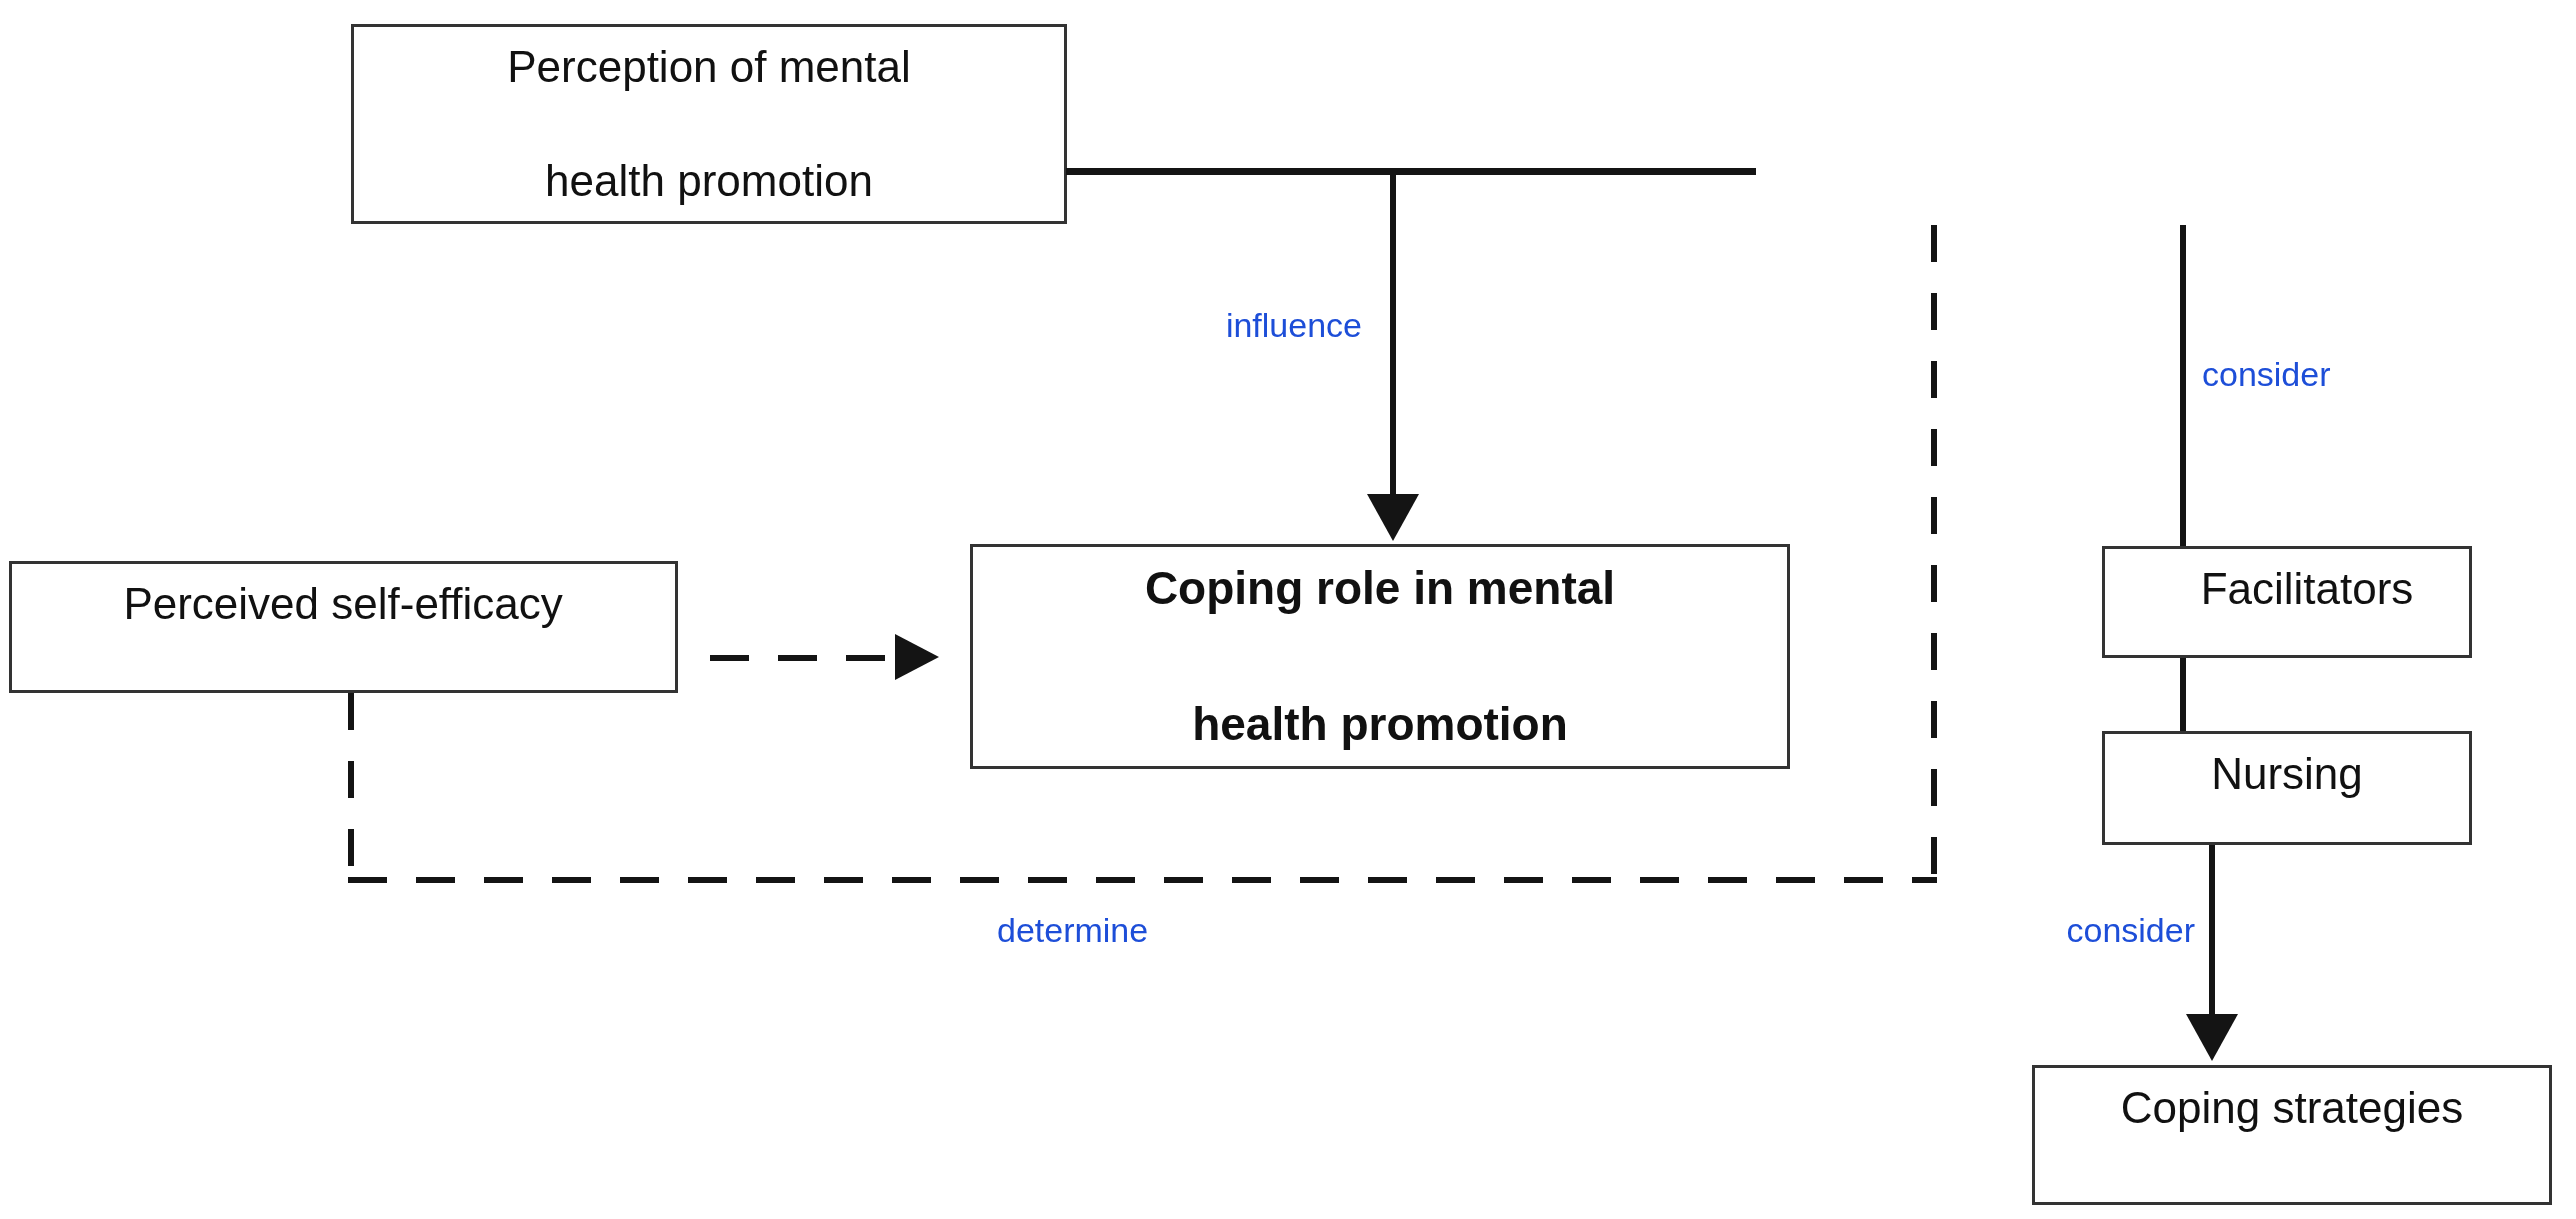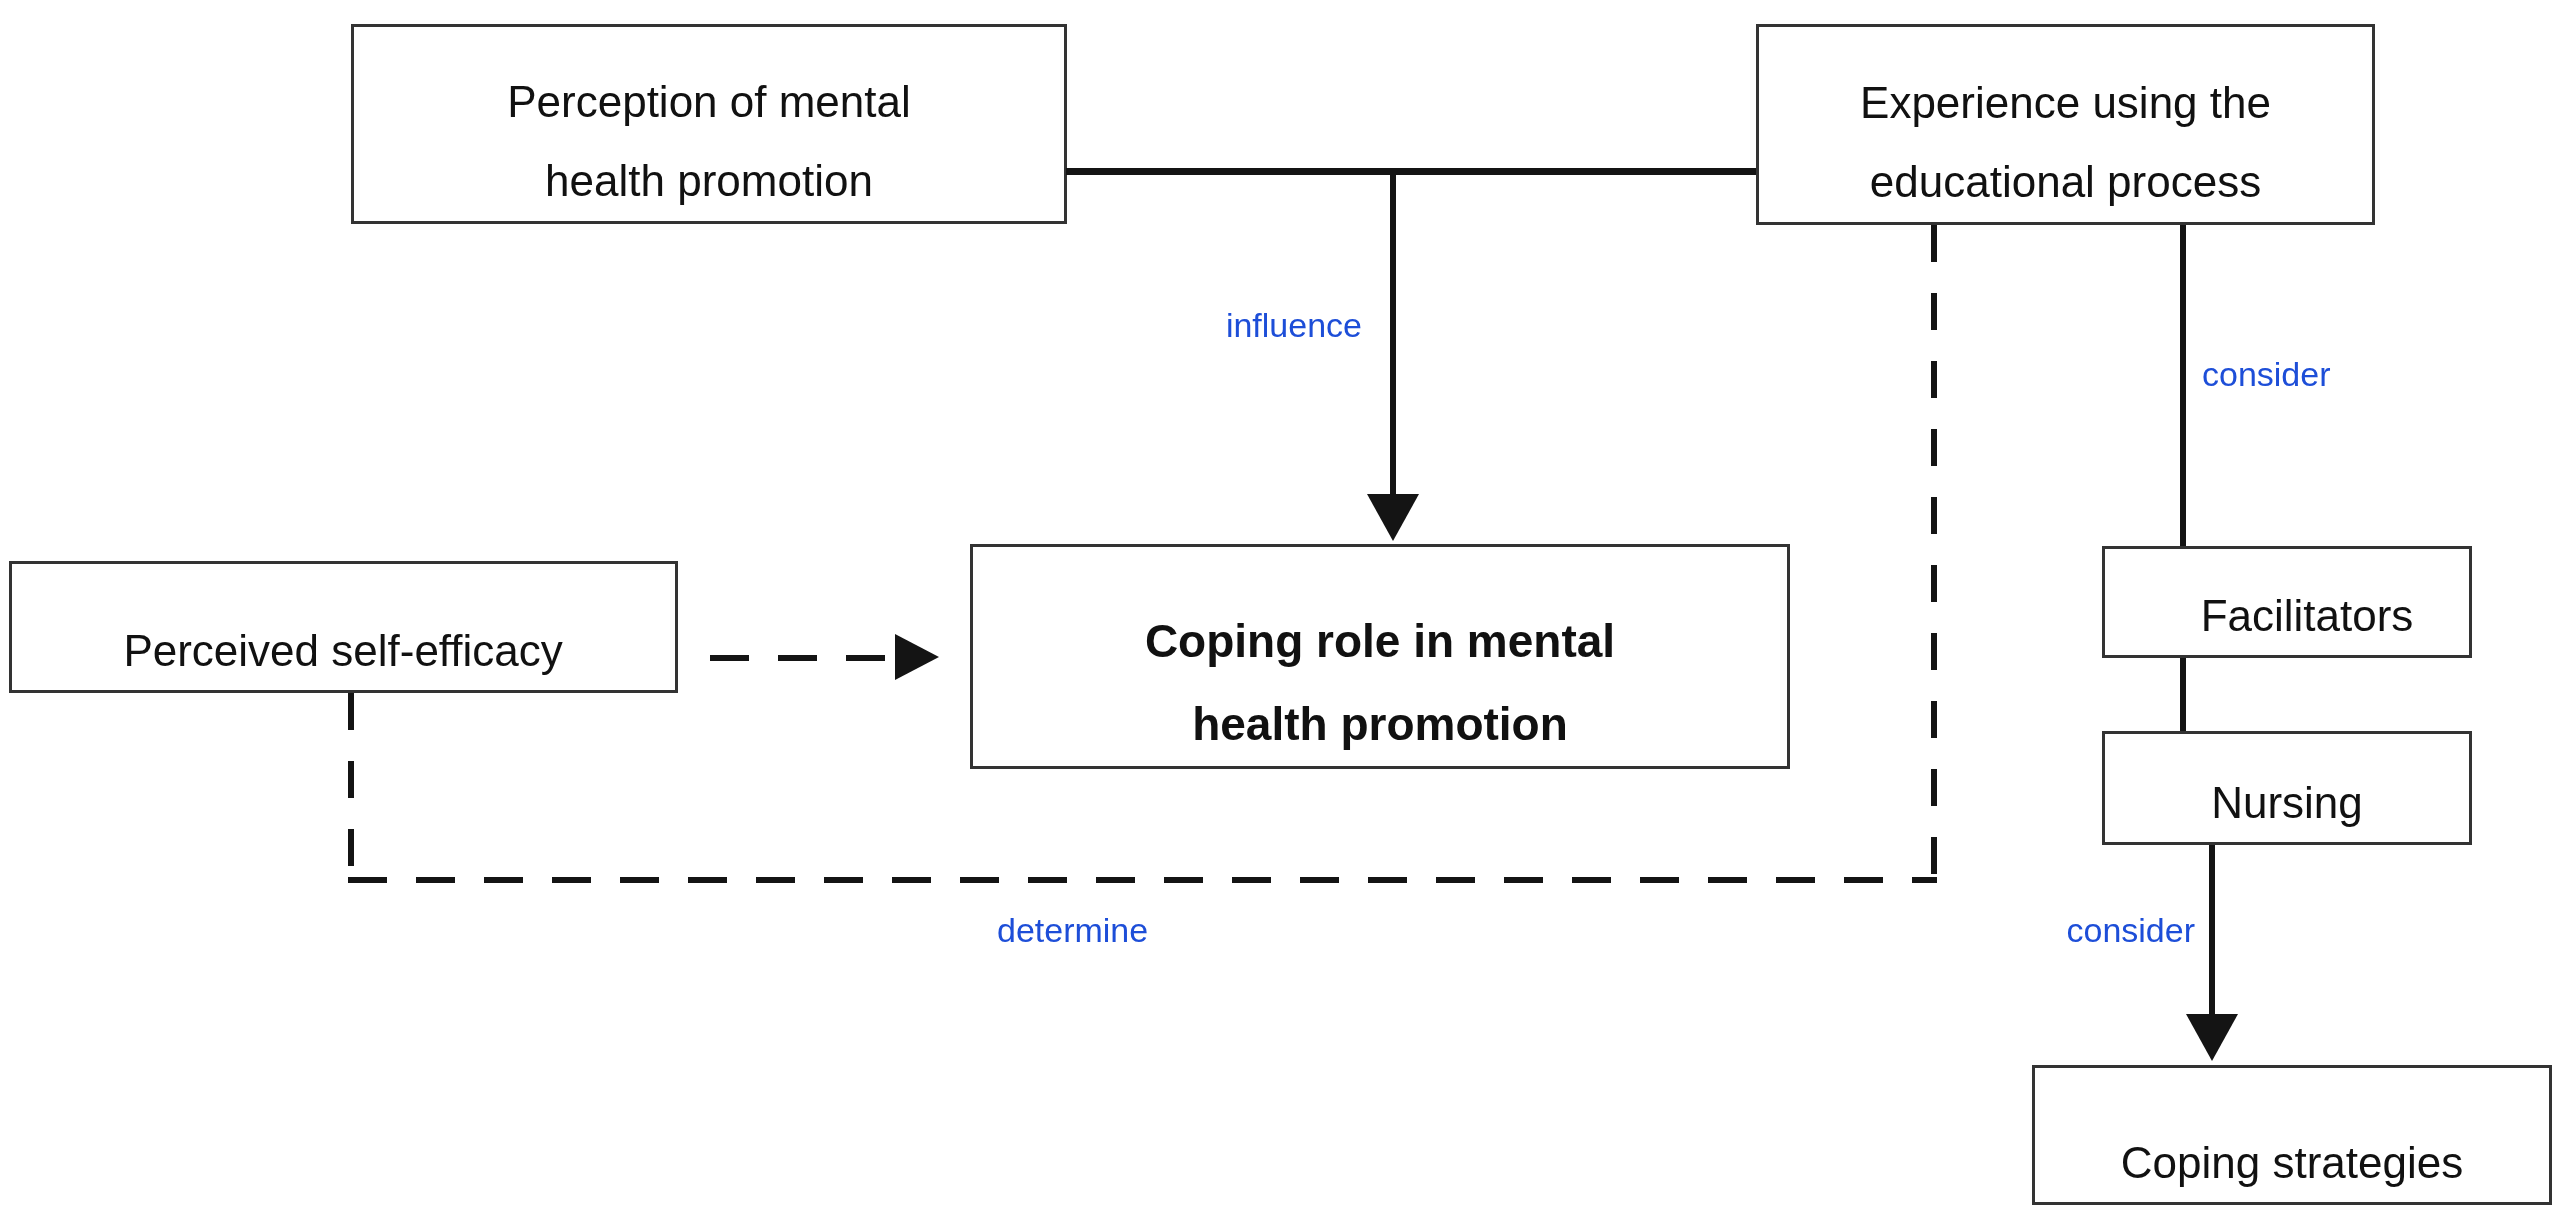--- a/index.html
+++ b/index.html
@@ -12,21 +12,21 @@
     overflow:hidden;
   }
   .box{
     position:absolute;
     box-sizing:border-box;
     background:#ffffff;
     border:3.6px solid #333333;
     display:flex;
     flex-direction:column;
     align-items:center;
-    justify-content:flex-end;
+    justify-content:space-between;
     text-align:center;
     font-size:44px;
     line-height:1.8;
     color:#111111;
   }
   .box .bline{white-space:nowrap;}
   .box.bold{font-weight:bold;font-size:46px;}
   .solid{position:absolute;background:#141414;}
   .dash-h{
     position:absolute;height:6.4px;
@@ -60,24 +60,20 @@
 </head>
 <body>
 
 <div class="canvas">
 
   <div class="box" style="left:351px;top:23.5px;width:716px;height:200px;">
     <div class="bline">Perception of mental</div>
     <div class="bline">health promotion</div>
   </div>
 
-  <div class="box" style="left:1756px;top:23.5px;width:619px;height:201px;">
-    <div class="bline">Experience using the</div>
-    <div class="bline">educational process</div>
-  </div>
 
   <div class="box" style="left:8.6px;top:561px;width:669px;height:132px;">
     <div class="bline">Perceived self-efficacy</div>
   </div>
 
   <div class="box bold" style="left:970px;top:544px;width:820px;height:225px;">
     <div class="bline">Coping role in mental</div>
     <div class="bline">health promotion</div>
   </div>
 

